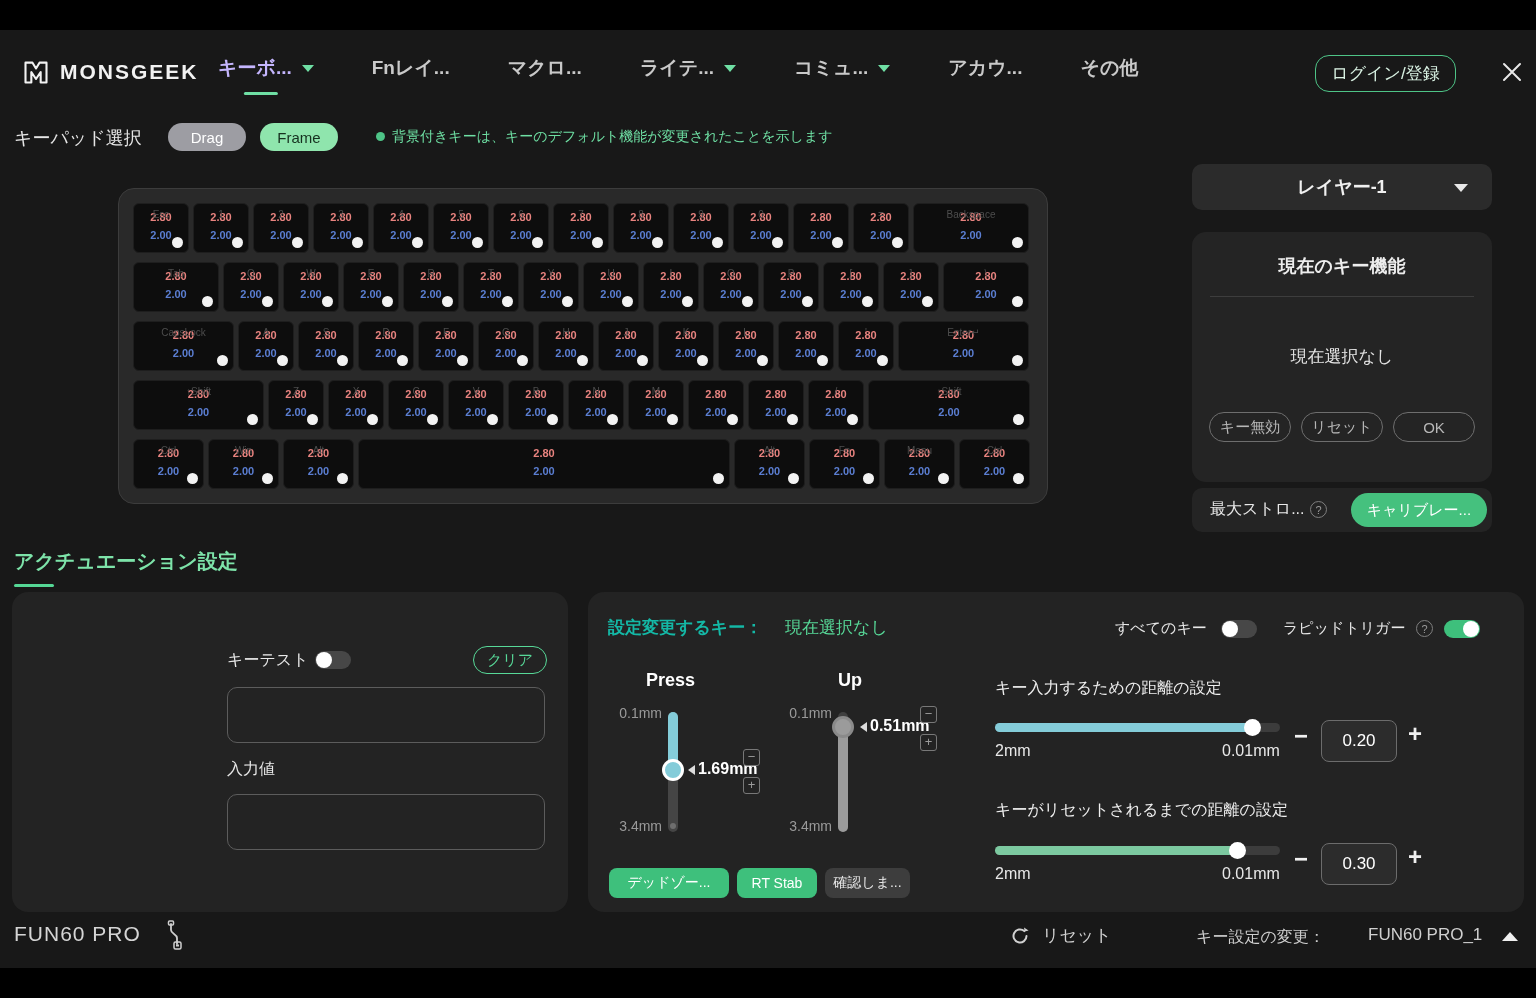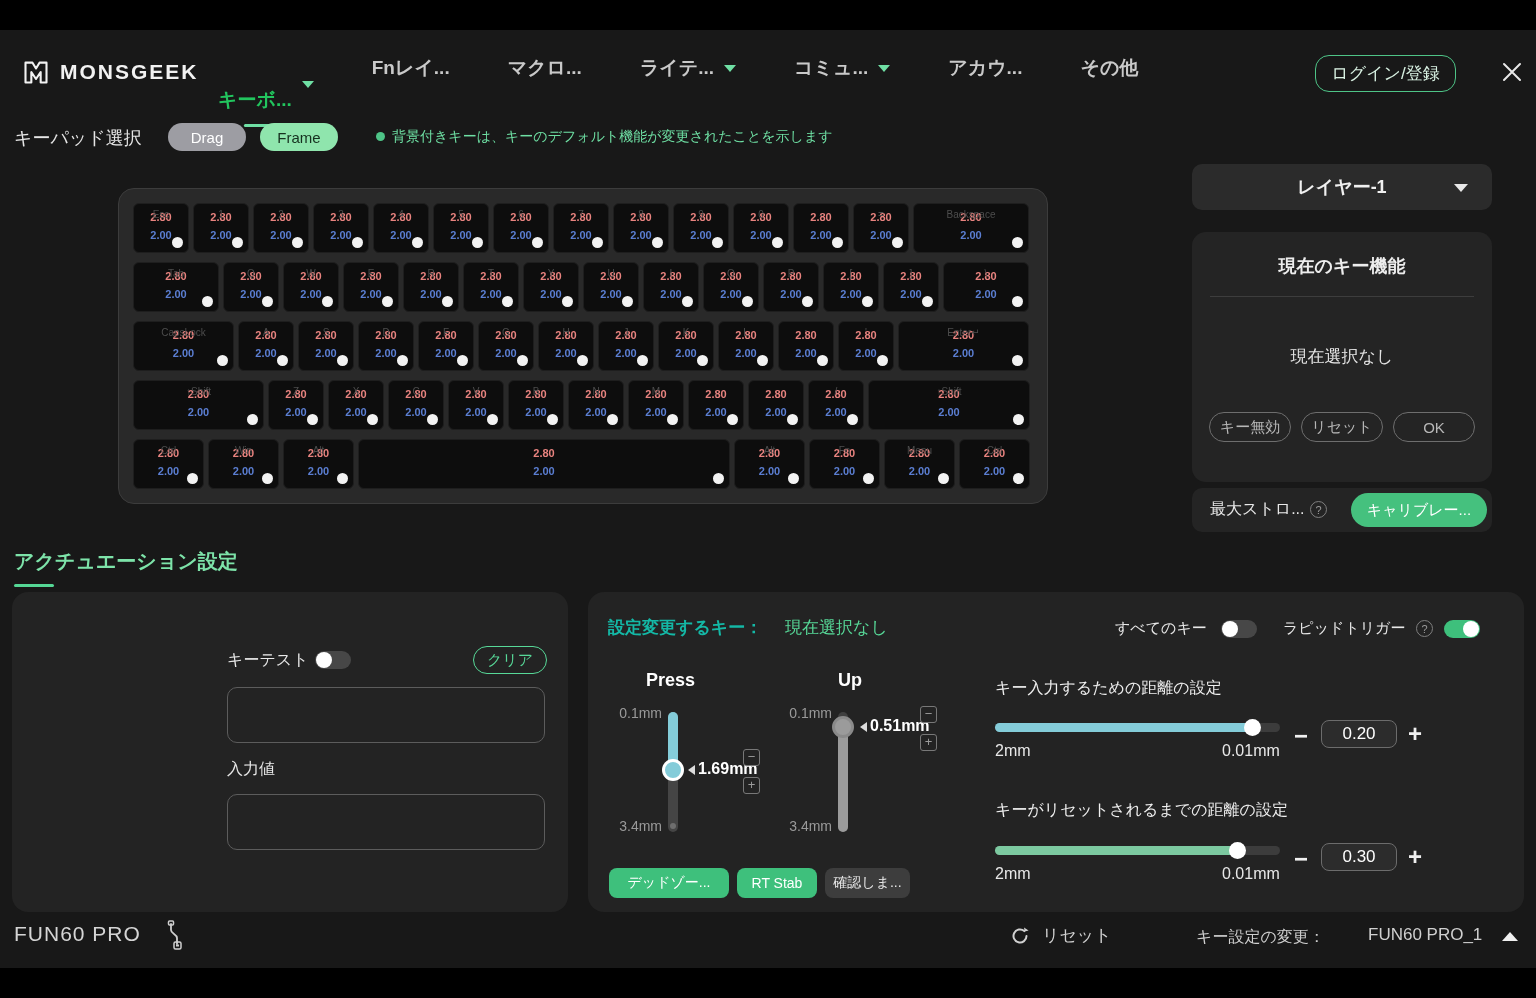--- a/index.html
+++ b/index.html
@@ -7,21 +7,21 @@
   .page { position:relative; width:1536px; height:998px; background:#000; overflow:hidden; margin:0 auto; }
   .app { position:absolute; left:0; top:30px; width:1536px; height:938px; background:#181818; }
   .abs { position:absolute; }
 
   
   .logo-wrap { left:22px; top:58px; display:flex; align-items:center; gap:10px; }
   .brand { color:#f2f2f2; font-size:21px; font-weight:bold; letter-spacing:2px; }
   .nav { left:218px; top:55px; display:flex; align-items:flex-start; gap:58px; }
   .nav-item { position:relative; display:flex; align-items:center; gap:10px; cursor:pointer; padding-bottom:14px; }
   .nav-label { color:#c9c9c9; font-size:19px; font-weight:bold; white-space:nowrap; }
-  .nav-item.active .nav-label { color:#22c55e;margin-top:32px; }
+  .nav-item.active .nav-label { color:#c4b5fd; }
   .caret-down { width:0; height:0; border-left:6px solid transparent; border-right:6px solid transparent; border-top:7px solid #6fdfa4; }
   .nav-underline { position:absolute; left:50%; transform:translateX(-65%); bottom:0; width:34px; height:3px; background:#6fdfa4; border-radius:2px; }
   .login-btn { left:1315px; top:55px; width:141px; height:37px; border:1px solid #4ec487; border-radius:14px; color:#d9f2e3; font-size:17px; display:flex; align-items:center; justify-content:center; cursor:pointer; background:transparent; }
   .close-x { left:1500px; top:60px; width:24px; height:24px; cursor:pointer; }
 
   
   .kp-title { left:14px; top:126px; color:#e6e6e6; font-size:18px; }
   .pill { height:28px; border-radius:14px; display:flex; align-items:center; justify-content:center; font-size:15px; cursor:pointer; }
   .drag-pill { left:168px; top:123px; width:78px; background:#9d9da3; color:#fff; }
   .frame-pill { left:260px; top:123px; width:78px; background:#8fe5ad; color:#16301f; }
@@ -76,21 +76,21 @@
   .vvalue { position:absolute; color:#fff; font-size:16px; font-weight:bold; white-space:nowrap; }
   .tri-left { position:absolute; width:0; height:0; border-top:5px solid transparent; border-bottom:5px solid transparent; border-right:7px solid #dcdcdc; }
   .sq-btn { position:absolute; width:17px; height:17px; border:1.5px solid #787878; border-radius:3px; color:#9c9c9c; font-size:13px; line-height:14px; text-align:center; cursor:pointer; background:transparent; }
   .hs-label-title { position:absolute; color:#efefef; font-size:16px; }
   .htrack { position:absolute; width:285px; height:9px; border-radius:5px; background:#3c3c3c; }
   .hfill { position:absolute; left:0; top:0; height:9px; border-radius:5px; }
   .hknob { position:absolute; top:-4px; width:17px; height:17px; border-radius:50%; background:#fff; }
   .hmin { position:absolute; color:#e8e8e8; font-size:16px; }
   .hmax { position:absolute; color:#e8e8e8; font-size:16px; }
   .pm { position:absolute; color:#f0f0f0; font-size:24px; font-weight:bold; cursor:pointer; line-height:20px; }
-  .val-box { position:absolute; width:76px; height:28px; background:#2c2c2c; border:1px solid #6c6c6c; border-radius:8px; color:#fff; font-size:17px; display:flex; align-items:center; justify-content:center;text-align:right; }
+  .val-box { position:absolute; width:76px; height:42px; background:#2c2c2c; border:1px solid #6c6c6c; border-radius:8px; color:#fff; font-size:17px; display:flex; align-items:center; justify-content:center;text-align:right; }
   .grn-btn { position:absolute; height:30px; border-radius:8px; background:#3ec07c; color:#fff; font-size:14px; display:flex; align-items:center; justify-content:center; cursor:pointer; }
   .gray-btn { position:absolute; height:30px; border-radius:8px; background:#3d3d3d; color:#e8e8e8; font-size:14px; display:flex; align-items:center; justify-content:center; cursor:pointer; }
 
   
   .device-name { left:14px; top:922px; color:#d5d5d5; font-size:21px; letter-spacing:1px; }
   .usb-icon { left:163px; top:920px; }
   .reset-group { left:1010px; top:924px; display:flex; align-items:center; gap:12px; cursor:pointer; }
   .reset-label { color:#d0d0d0; font-size:17px; }
   .profile-label { left:1196px; top:927px; color:#cfcfcf; font-size:16px; }
   .profile-value { left:1368px; top:925px; color:#d0d0d0; font-size:17px; cursor:pointer; }

